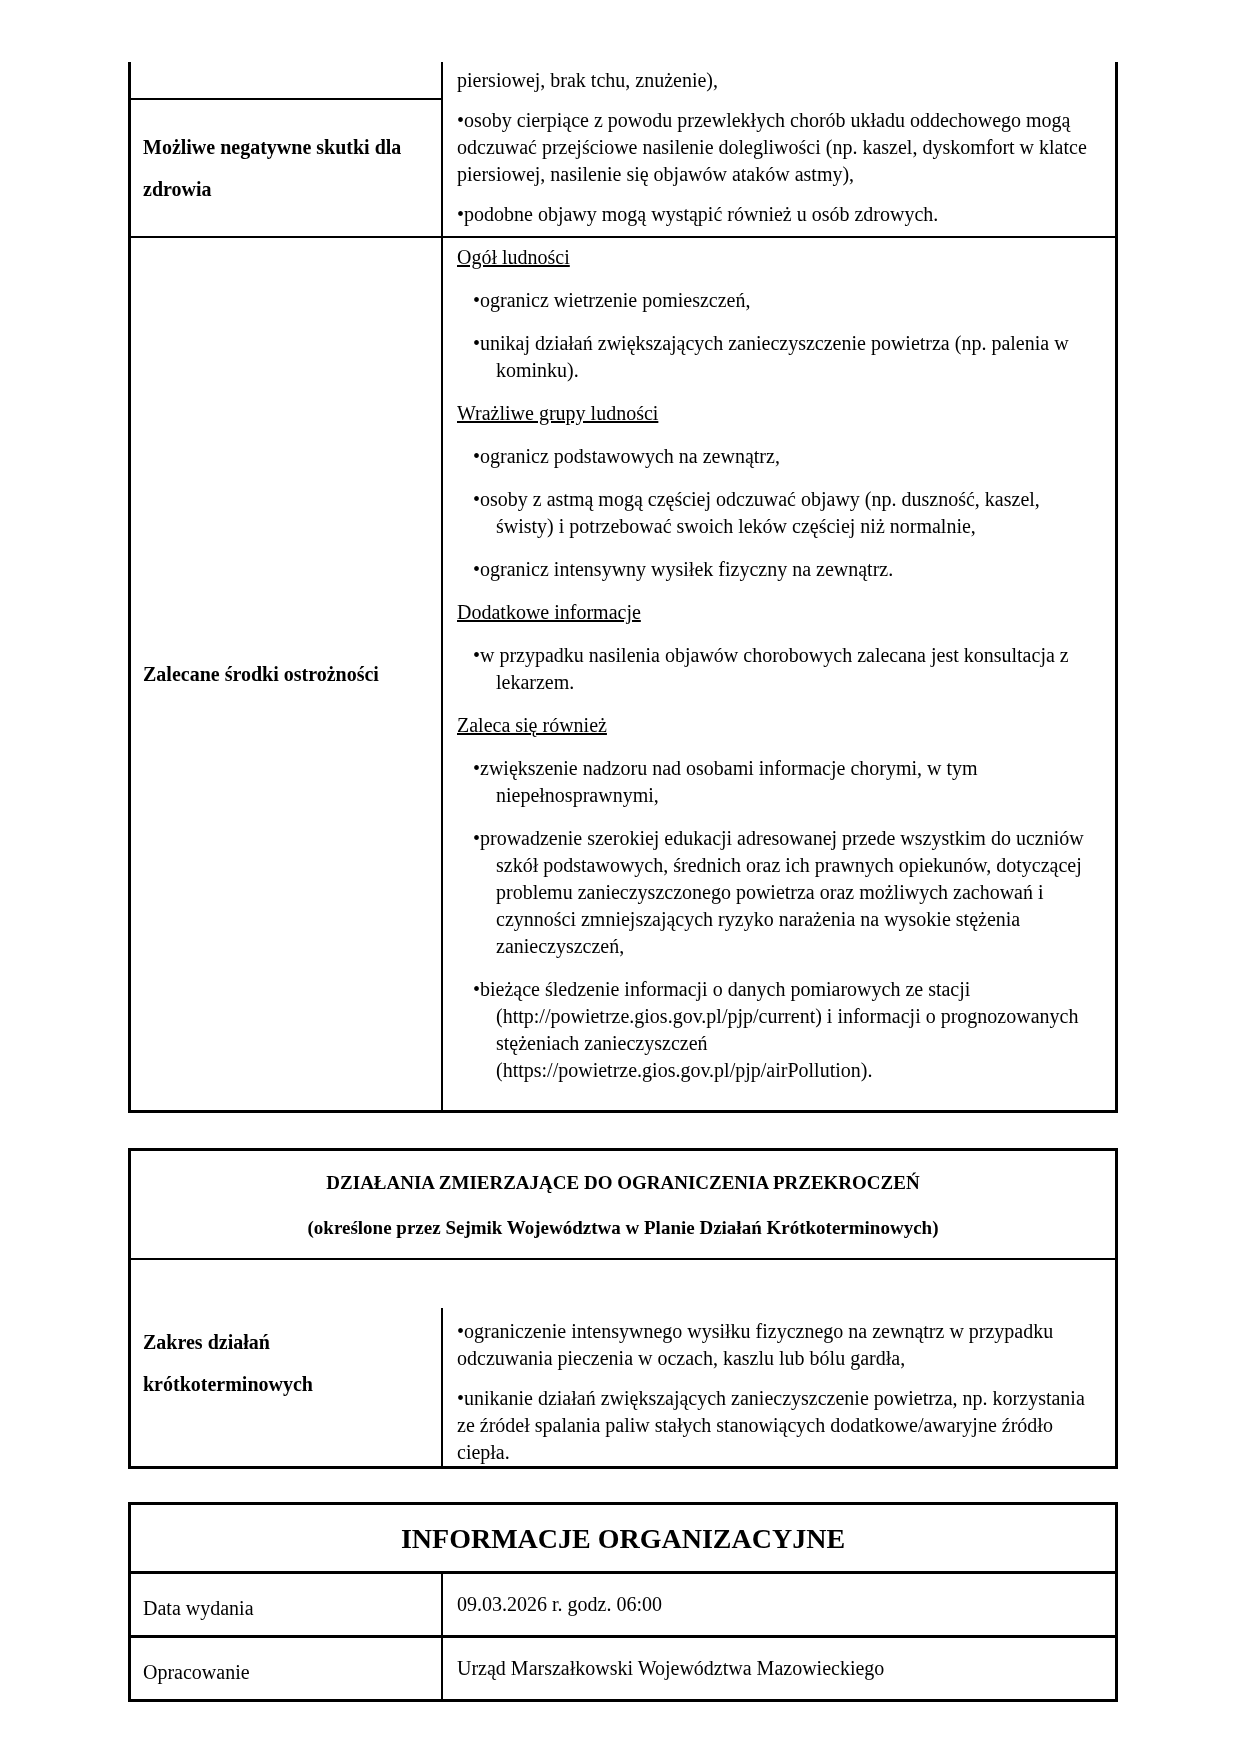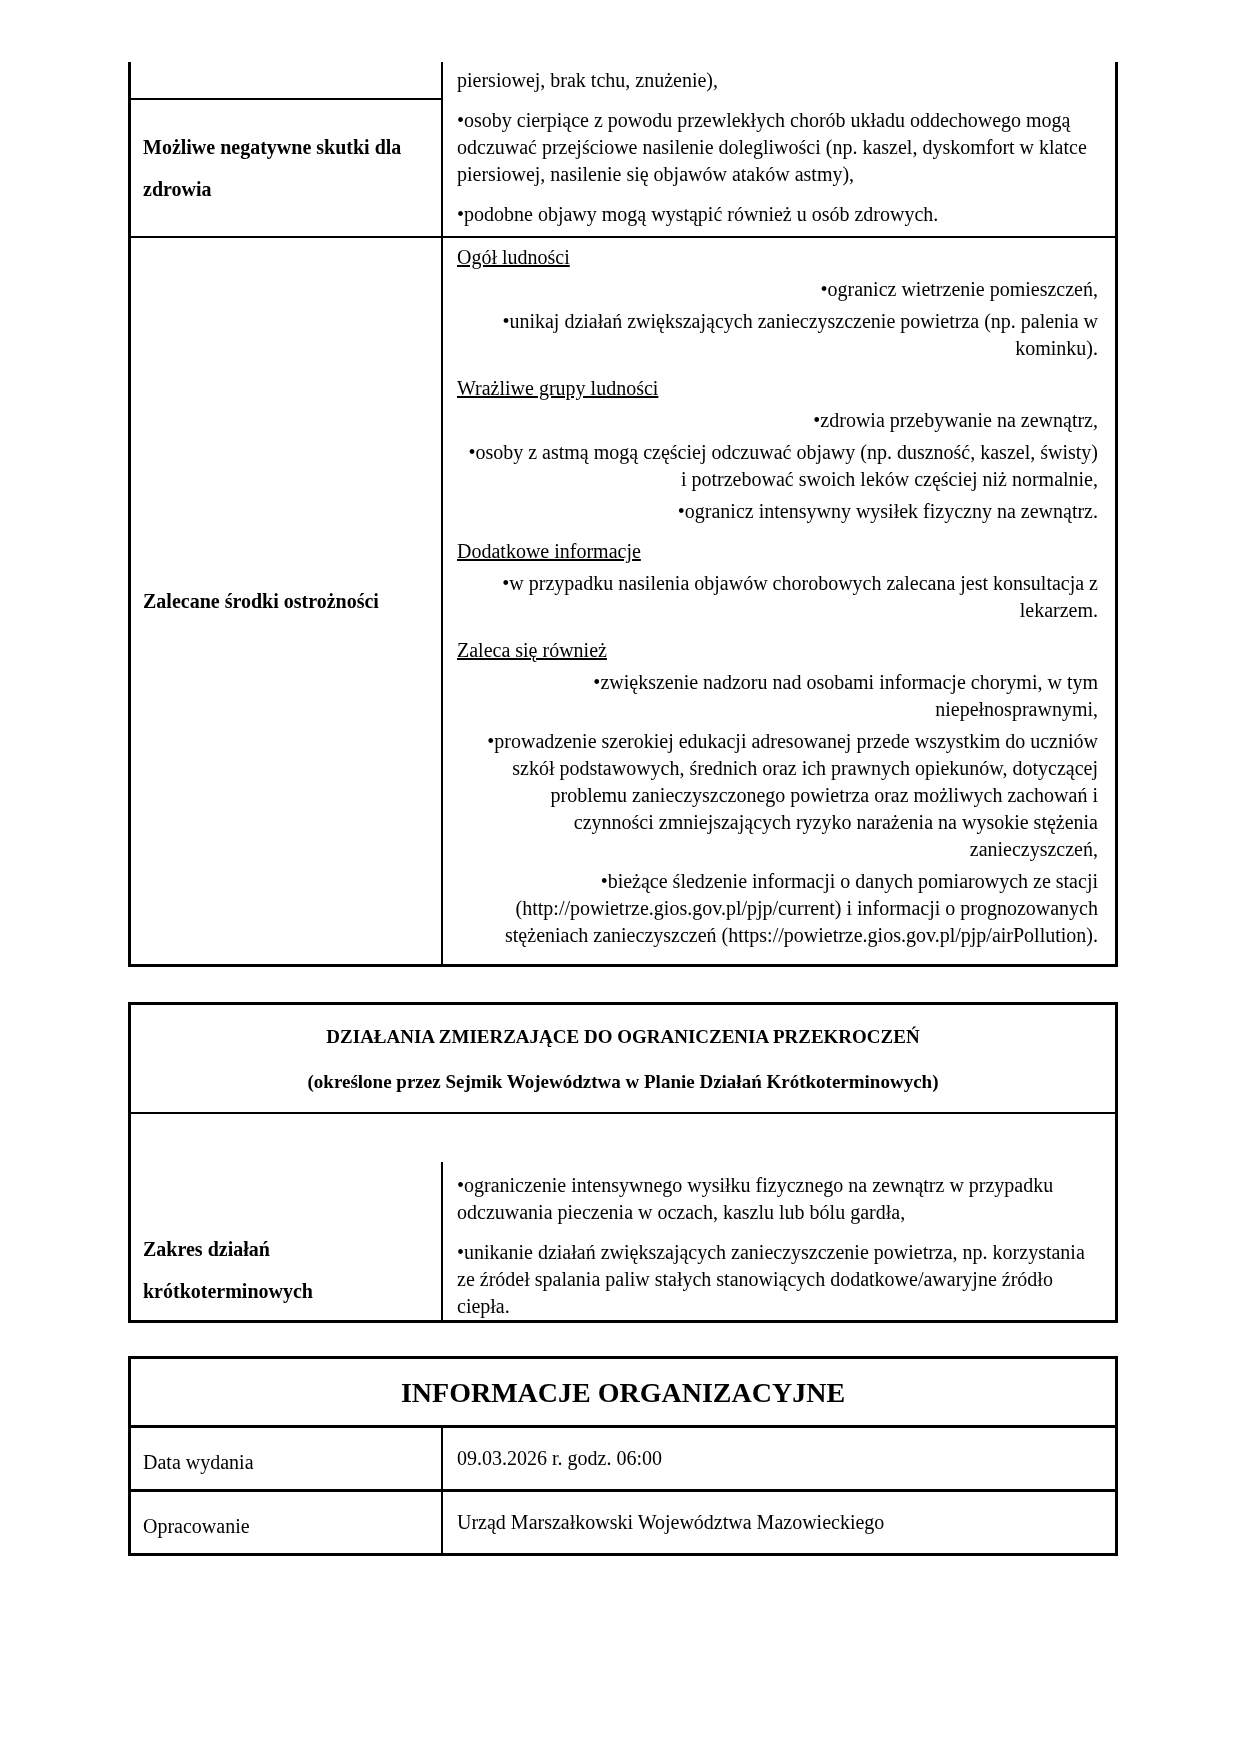--- a/index.html
+++ b/index.html
@@ -50,44 +50,43 @@
   .c2r3 {
     grid-column:2; grid-row:3;
     border-left:2px solid #000;
     padding:6px 12px 10px 14px;
   }
   
   .para { margin:0 0 13px 0; }
   .para:last-child { margin-bottom:0; }
   .bullet::before { content:"\2022 "; }
   .hang {
-    margin:5px;
+    margin:16px;
     padding-left:23px;
     text-indent:-23px;
-    text-align:right;
   }
   .hang::before { content:"\2022 "; }
   .group { margin:0 0 13px 0; }
   .group:last-child { margin-bottom:0; }
   .group-heading { margin:0; }
   .group-heading span { text-decoration:underline; }
   
   .t2 { margin-top:35px; }
   .t2-header {
     text-align:center;
     font-weight:bold;
     font-size:19px;
     line-height:45px;
     padding:9px 20px 8px 20px;
     border-bottom:2px solid #000;
   }
   .t2-body { display:grid; grid-template-columns: 310px 1fr; }
   .t2-label {
     font-weight:bold;
-    display:flex; align-items:flex-end;
+    display:flex; align-items:center;
     padding:8px 30px 8px 12px;
     line-height:42px;
     box-sizing:border-box;
   }
   .t2-content {
     border-left:2px solid #000;
     padding:10px 12px 0 14px;
     box-sizing:border-box;
     margin-top:48px;
   }
@@ -141,21 +140,21 @@
     <div class="cell c2r3">
 
       <div class="group">
         <p class="group-heading"><span>Ogół ludności</span></p>
         <p class="hang">ogranicz wietrzenie pomieszczeń,</p>
         <p class="hang">unikaj działań zwiększających zanieczyszczenie powietrza (np. palenia w kominku).</p>
       </div>
 
       <div class="group">
         <p class="group-heading"><span>Wrażliwe grupy ludności</span></p>
-        <p class="hang">zdrowia przebywanie na zewnątrz,</p>
+        <p class="hang">ogranicz podstawowych na zewnątrz,</p>
         <p class="hang">osoby z astmą mogą częściej odczuwać objawy (np. duszność, kaszel, świsty) i potrzebować swoich leków częściej niż normalnie,</p>
         <p class="hang">ogranicz intensywny wysiłek fizyczny na zewnątrz.</p>
       </div>
 
       <div class="group">
         <p class="group-heading"><span>Dodatkowe informacje</span></p>
         <p class="hang">w przypadku nasilenia objawów chorobowych zalecana jest konsultacja z lekarzem.</p>
       </div>
 
       <div class="group">

